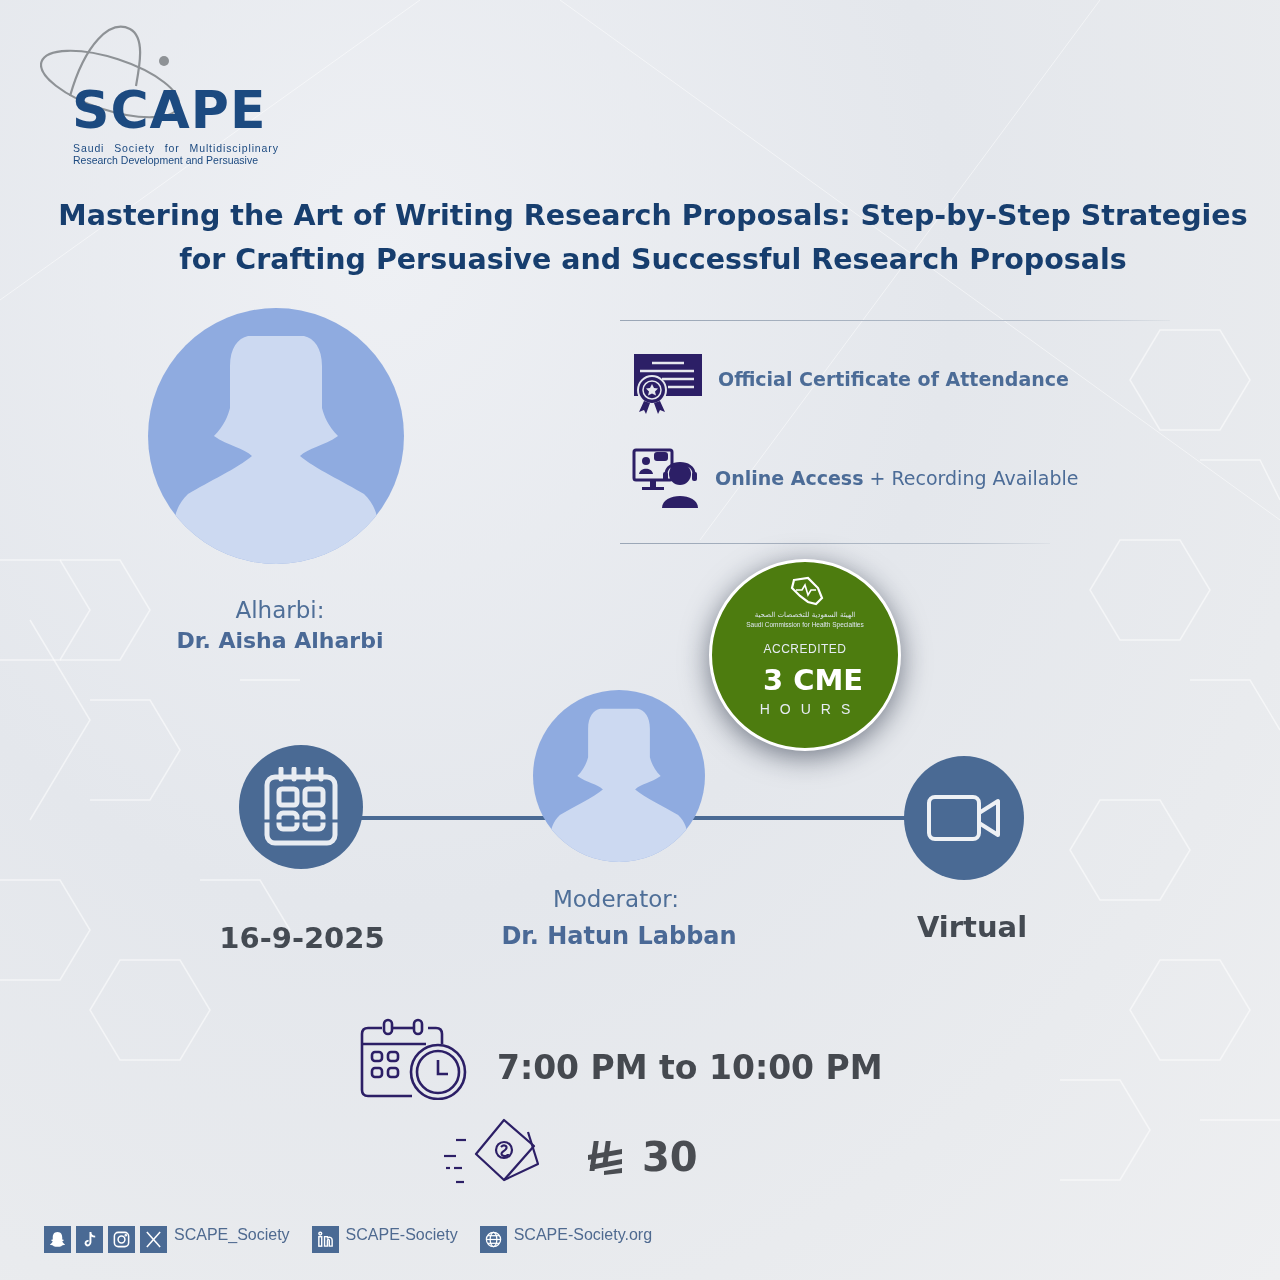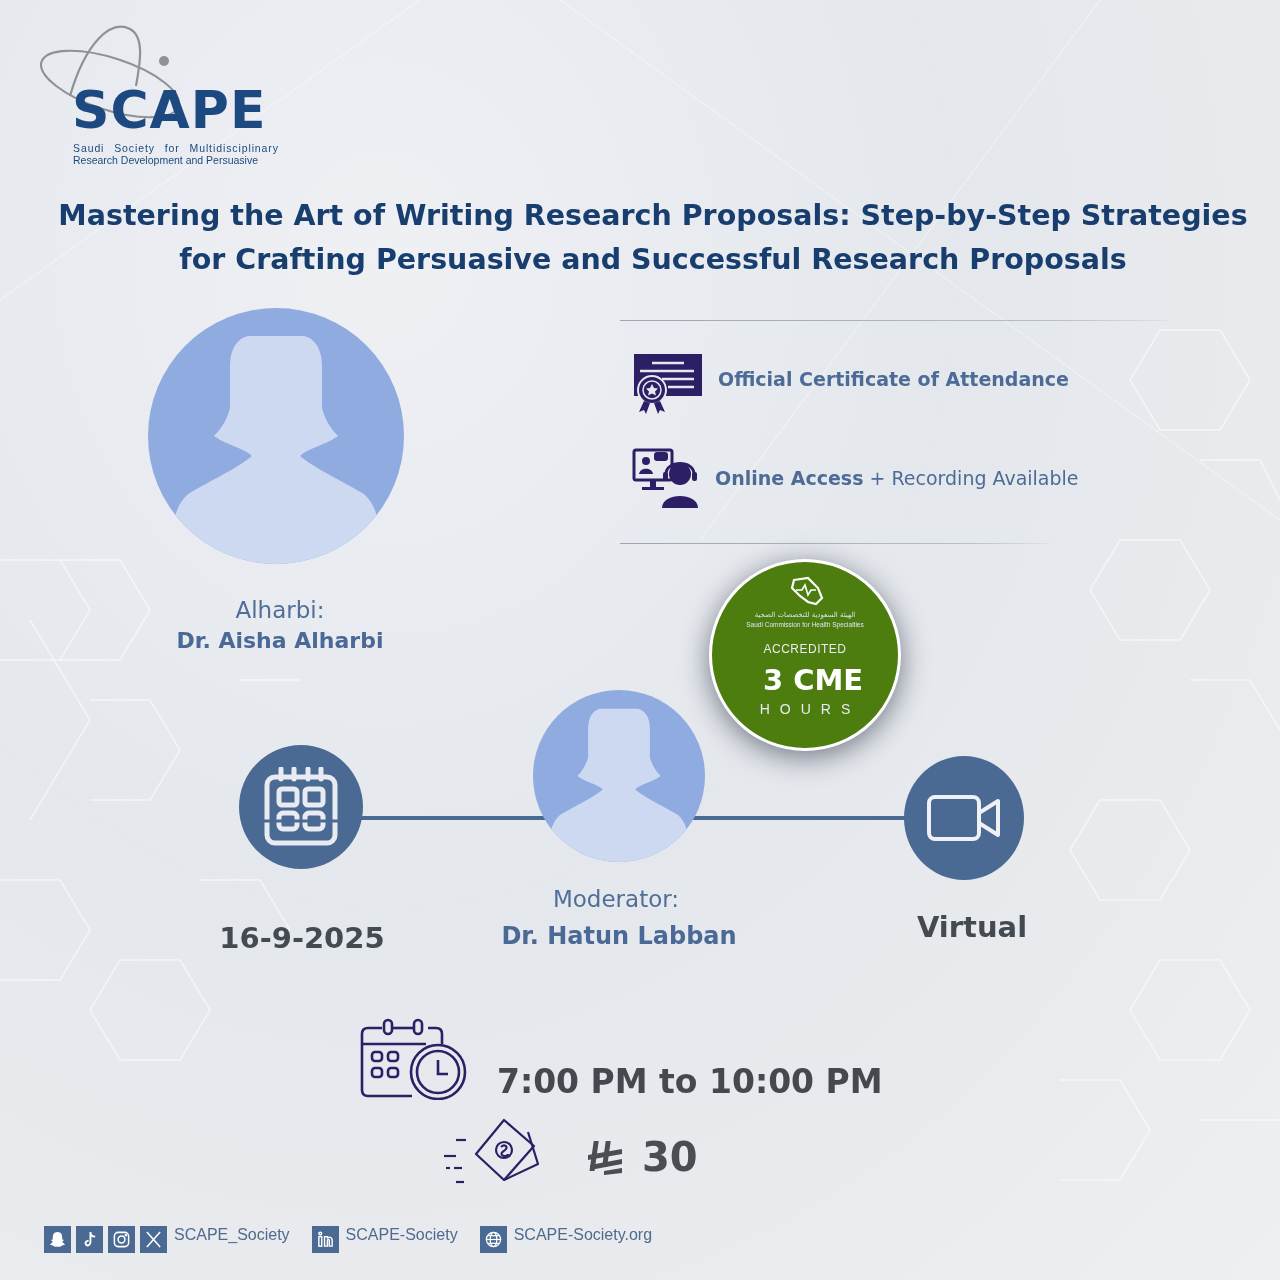--- a/index.html
+++ b/index.html
@@ -60,21 +60,21 @@
   .timeline-line { left: 300px; top: 816px; width: 660px; height: 4px; background: #4a6a94; }
   .circle-icon { border-radius: 50%; background: #4a6a94; display: flex; align-items: center; justify-content: center; }
   .date-circle { left: 239px; top: 745px; width: 124px; height: 124px; }
   .video-circle { left: 904px; top: 756px; width: 120px; height: 124px; }
   .info-label { font-size: 29px; font-weight: bold; color: #444a52; text-align: center; }
   .date-label { left: 200px; top: 892px; width: 204px; margin-top: 29px; }
   .venue-label { left: 880px; top: 910px; width: 184px; }
 
   
   .clock-icon { left: 360px; top: 1018px; width: 110px; height: 82px; }
-  .time-text { left: 497px; top: 1048px; font-size: 33px; font-weight: bold; color: #45494f; white-space: nowrap; margin-top: 14px; }
+  .time-text { left: 497px; top: 1048px; font-size: 33px; font-weight: bold; color: #45494f; white-space: nowrap; }
   .money-icon { left: 442px; top: 1116px; width: 100px; height: 72px; }
   .price { left: 586px; top: 1134px; font-size: 40px; font-weight: bold; color: #4a4d52; white-space: nowrap; display: flex; align-items: center; gap: 16px; }
   .riyal-icon { width: 40px; height: 36px; }
 
   
   .footer { left: 44px; top: 1226px; height: 28px; display: flex; }
   .social-box { width: 27px; height: 27px; background: #4a6a94; margin-right: 5px; display: flex; align-items: center; justify-content: center; }
   .social-box svg { width: 19px; height: 19px; }
   .footer-text { font-family: "Liberation Sans", sans-serif; font-size: 16px; color: #4f6a90; margin-left: 2px; margin-right: 22px; white-space: nowrap; }
 </style>

